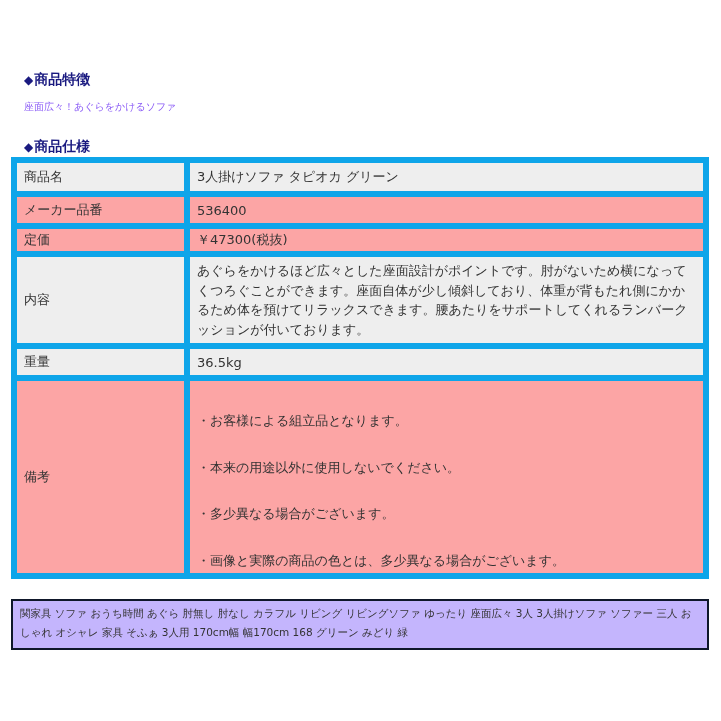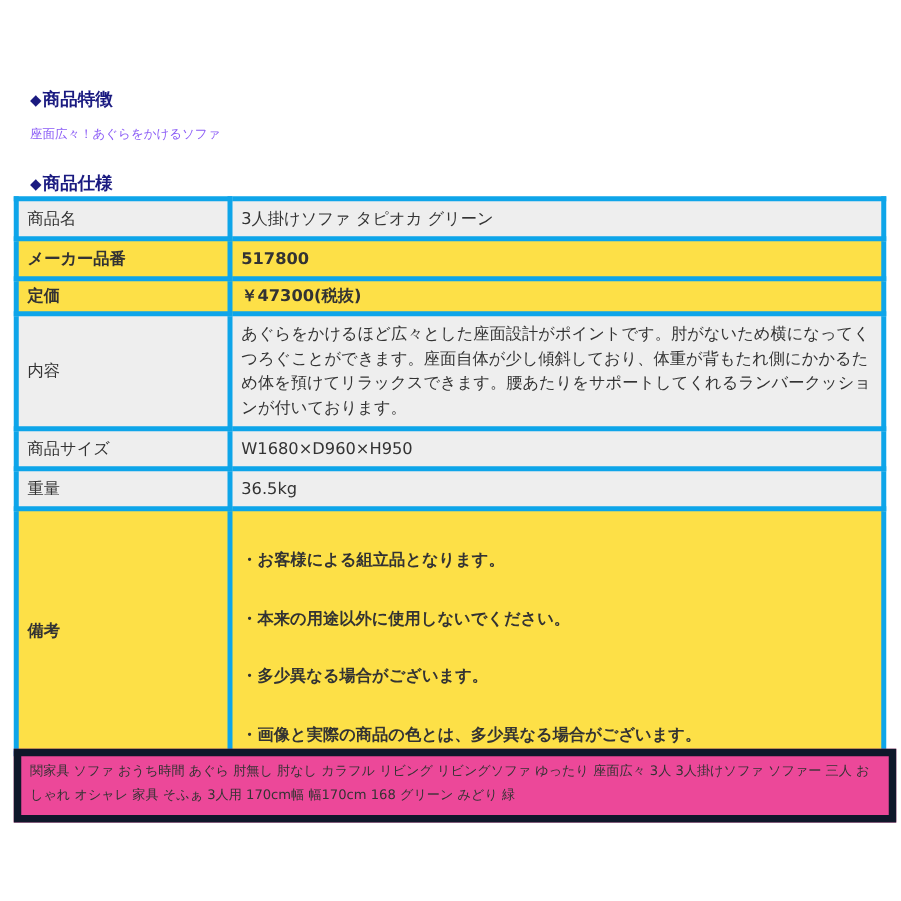--- a/index.html
+++ b/index.html
@@ -4,29 +4,29 @@
   <style>
     html, body { margin:0; padding:0; background:#ffffff; }
     body { width:721px; height:721px; position:relative; overflow:hidden;
            font-family:"DejaVu Sans","Liberation Sans",sans-serif; color:#333333; }
     .heading { position:absolute; left:24px; font-size:14px; font-weight:bold; color:#1a1a80; letter-spacing:0;text-align:right; }
     .heading .diamond { font-size:12px; margin-right:1px; }
     #h1 { top:71px; }
     #h2 { top:138px; }
     .feature { position:absolute; left:12px; top:100px; font-size:10px; color:#8b5cf6;margin-left:12px; }
     table.spec { position:absolute; left:11px; top:157px; width:698px; border-collapse:collapse; font-size:13px; }
-    table.spec td { border:4px solid #0ea5e9; padding:0 7px; vertical-align:middle; color:#333; }
+    table.spec td { border:6px solid #0ea5e9; padding:0 7px; vertical-align:middle; color:#333; }
     table.spec td.label { width:153px; }
     table.spec tr.shade td { background:#eeeeee; }
-    table.spec tr.white td { background:#fde047;font-weight:bold; }
+    table.spec tr.white td { background:#fca5a5; }
     table.spec tr.r1 td { height:28px; }
     .multi { line-height:19.5px; padding-top:3px !important; padding-bottom:3px !important; }
     .notes div { line-height:19.5px;margin-top:27px; }
-    .keywords { position:absolute; left:11px; top:599px; width:680px; border:6px solid #0f172a;
-                padding:3px 7px 6px 7px; font-size:10.5px; line-height:19px; color:#333; background:#ec4899; }
+    .keywords { position:absolute; left:11px; top:599px; width:680px; border:2px solid #0f172a;
+                padding:3px 7px 6px 7px; font-size:10.5px; line-height:19px; color:#333; background:#c4b5fd; }
   </style>
 </head>
 <body>
 
 <div class="heading" id="h1">
   <span class="diamond">◆</span><span>商品特徴</span>
 </div>
 <div class="feature">座面広々！あぐらをかけるソファ</div>
 
 <div class="heading" id="h2">
@@ -34,33 +34,29 @@
 </div>
 
 <table class="spec">
   <tbody>
       <tr class="shade r1" style="height:32px">
     <td class="label">商品名</td>
     <td>3人掛けソファ タピオカ グリーン</td>
   </tr>
   <tr class="white" style="height:32px">
     <td class="label">メーカー品番</td>
-    <td>517800</td>
+    <td>536400</td>
   </tr>
   <tr class="white" style="height:28px">
     <td class="label">定価</td>
     <td>￥47300(税抜)</td>
   </tr>
   <tr class="shade" style="height:92px">
     <td class="label">内容</td>
     <td class="multi">あぐらをかけるほど広々とした座面設計がポイントです。肘がないため横になってくつろぐことができます。座面自体が少し傾斜しており、体重が背もたれ側にかかるため体を預けてリラックスできます。腰あたりをサポートしてくれるランバークッションが付いております。</td>
-  </tr>
-  <tr class="shade" style="height:32px">
-    <td class="label">商品サイズ</td>
-    <td>W1680×D960×H950</td>
   </tr>
   <tr class="shade" style="height:32px">
     <td class="label">重量</td>
     <td>36.5kg</td>
   </tr>
   <tr class="white" style="height:92px">
     <td class="label">備考</td>
     <td class="multi notes">
       <div>・お客様による組立品となります。</div>
       <div>・本来の用途以外に使用しないでください。</div>

